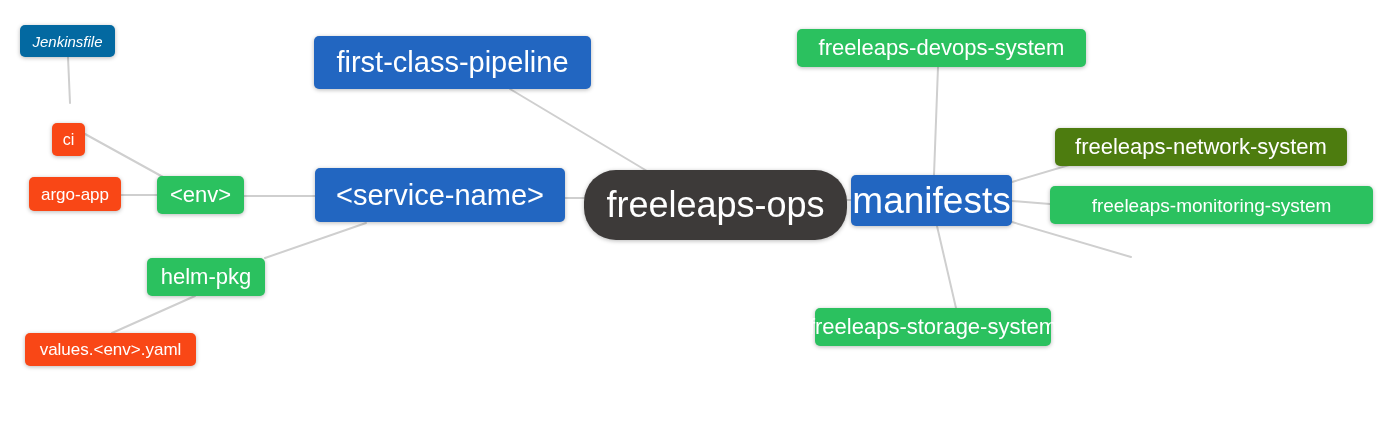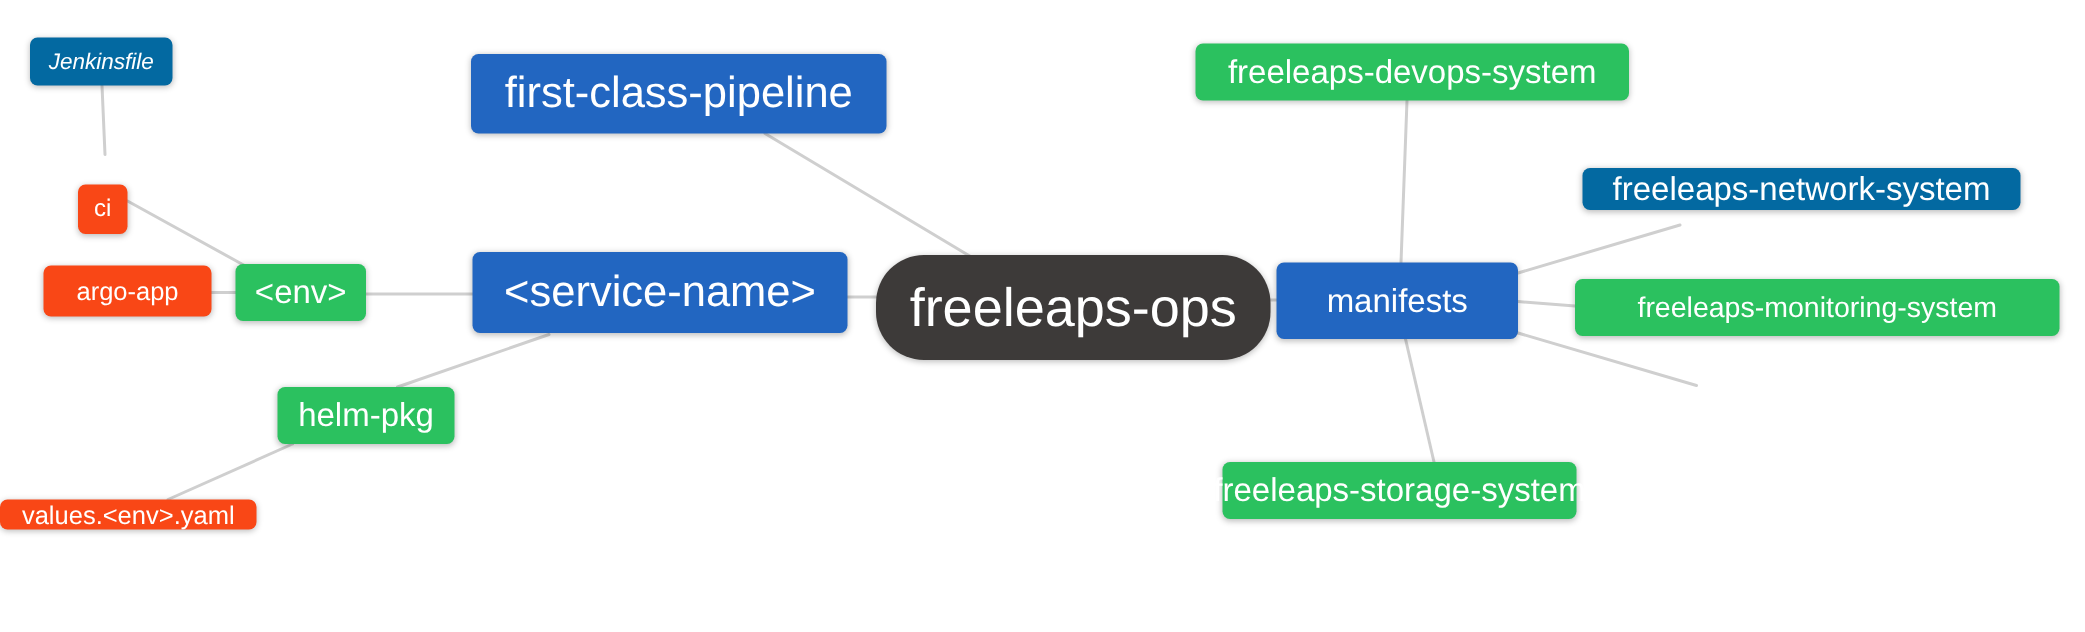--- a/index.html
+++ b/index.html
@@ -55,24 +55,24 @@
       <line x1="934" y1="175" x2="938" y2="67" stroke="#cfcfcf" stroke-width="2" stroke-linecap="round"></line>
       <line x1="1012" y1="182" x2="1120" y2="150" stroke="#cfcfcf" stroke-width="2" stroke-linecap="round"></line>
       <line x1="1012" y1="201" x2="1050" y2="204" stroke="#cfcfcf" stroke-width="2" stroke-linecap="round"></line>
       <line x1="1012" y1="222" x2="1131" y2="257" stroke="#cfcfcf" stroke-width="2" stroke-linecap="round"></line>
       <line x1="937" y1="226" x2="956" y2="308" stroke="#cfcfcf" stroke-width="2" stroke-linecap="round"></line>
     </svg>
 
 <div class="node root" style="left: 584px; top: 170px; width: 263px; height: 70px; font-size: 36px; background: rgb(61, 58, 57); border-radius: 32px;">freeleaps-ops</div>
     <div class="node" style="left: 315px; top: 168px; width: 250px; height: 54px; font-size: 29px; background: rgb(34, 102, 193);">&lt;service-name&gt;</div>
     <div class="node" style="left: 314px; top: 36px; width: 277px; height: 53px; font-size: 29px; background: rgb(34, 102, 193);">first-class-pipeline</div>
-    <div class="node" style="left: 851px; top: 175px; width: 161px; height: 51px; font-size: 22px; background: rgb(34, 102, 193);">manifests</div>
+    <div class="node" style="left: 851px; top: 175px; width: 161px; height: 51px; font-size: 37px; background: rgb(34, 102, 193);">manifests</div>
     <div class="node" style="left: 157px; top: 176px; width: 87px; height: 38px; font-size: 22px; background: rgb(43, 193, 95); text-align: center;">&lt;env&gt;</div>
-    <div class="node" style="left: 147px; top: 258px; width: 118px; height: 38px; font-size: 22px; background: rgb(43, 193, 95); margin-left: 38px;">helm-pkg</div>
+    <div class="node" style="left: 147px; top: 258px; width: 118px; height: 38px; font-size: 22px; background: rgb(43, 193, 95);">helm-pkg</div>
     <div class="node" style="left: 52px; top: 103px; width: 33px; height: 33px; font-size: 16px; background: rgb(249, 71, 22); margin-top: 20px;">ci</div>
-    <div class="node" style="left: 29px; top: 177px; width: 112px; height: 34px; font-size: 17px; background: rgb(249, 71, 22);">argo-app</div>
+    <div class="node" style="left: 29px; top: 177px; width: 92px; height: 34px; font-size: 17px; background: rgb(249, 71, 22);">argo-app</div>
     <div class="node" style="left: 20px; top: 25px; width: 95px; height: 32px; font-size: 15px; background: #0369a1; font-style: italic;">Jenkinsfile</div>
-    <div class="node" style="left: 0; top: 333px; width: 171px; height: 20px; font-size: 17px; background: rgb(249, 71, 22);">values.&lt;env&gt;.yaml</div>
+    <div class="node" style="left: 25px; top: 333px; width: 171px; height: 33px; font-size: 17px; background: rgb(249, 71, 22);">values.&lt;env&gt;.yaml</div>
     <div class="node" style="left: 797px; top: 29px; width: 289px; height: 38px; font-size: 22px; background: rgb(43, 193, 95);">freeleaps-devops-system</div>
-    <div class="node" style="left: 1055px; top: 112px; width: 292px; height: 28px; font-size: 22px; background: #0369a1;">freeleaps-network-system</div>
+    <div class="node" style="left: 1055px; top: 128px; width: 292px; height: 38px; font-size: 22px; background: #4d7c0f;">freeleaps-network-system</div>
     <div class="node" style="left: 1050px; top: 186px; width: 323px; height: 38px; font-size: 19px; background: rgb(43, 193, 95);">freeleaps-monitoring-system</div>
     <div class="node" style="left: 815px; top: 308px; width: 236px; height: 38px; font-size: 22px; background: rgb(43, 193, 95);">freeleaps-storage-system</div>
   </div>
 
 </body></html>

